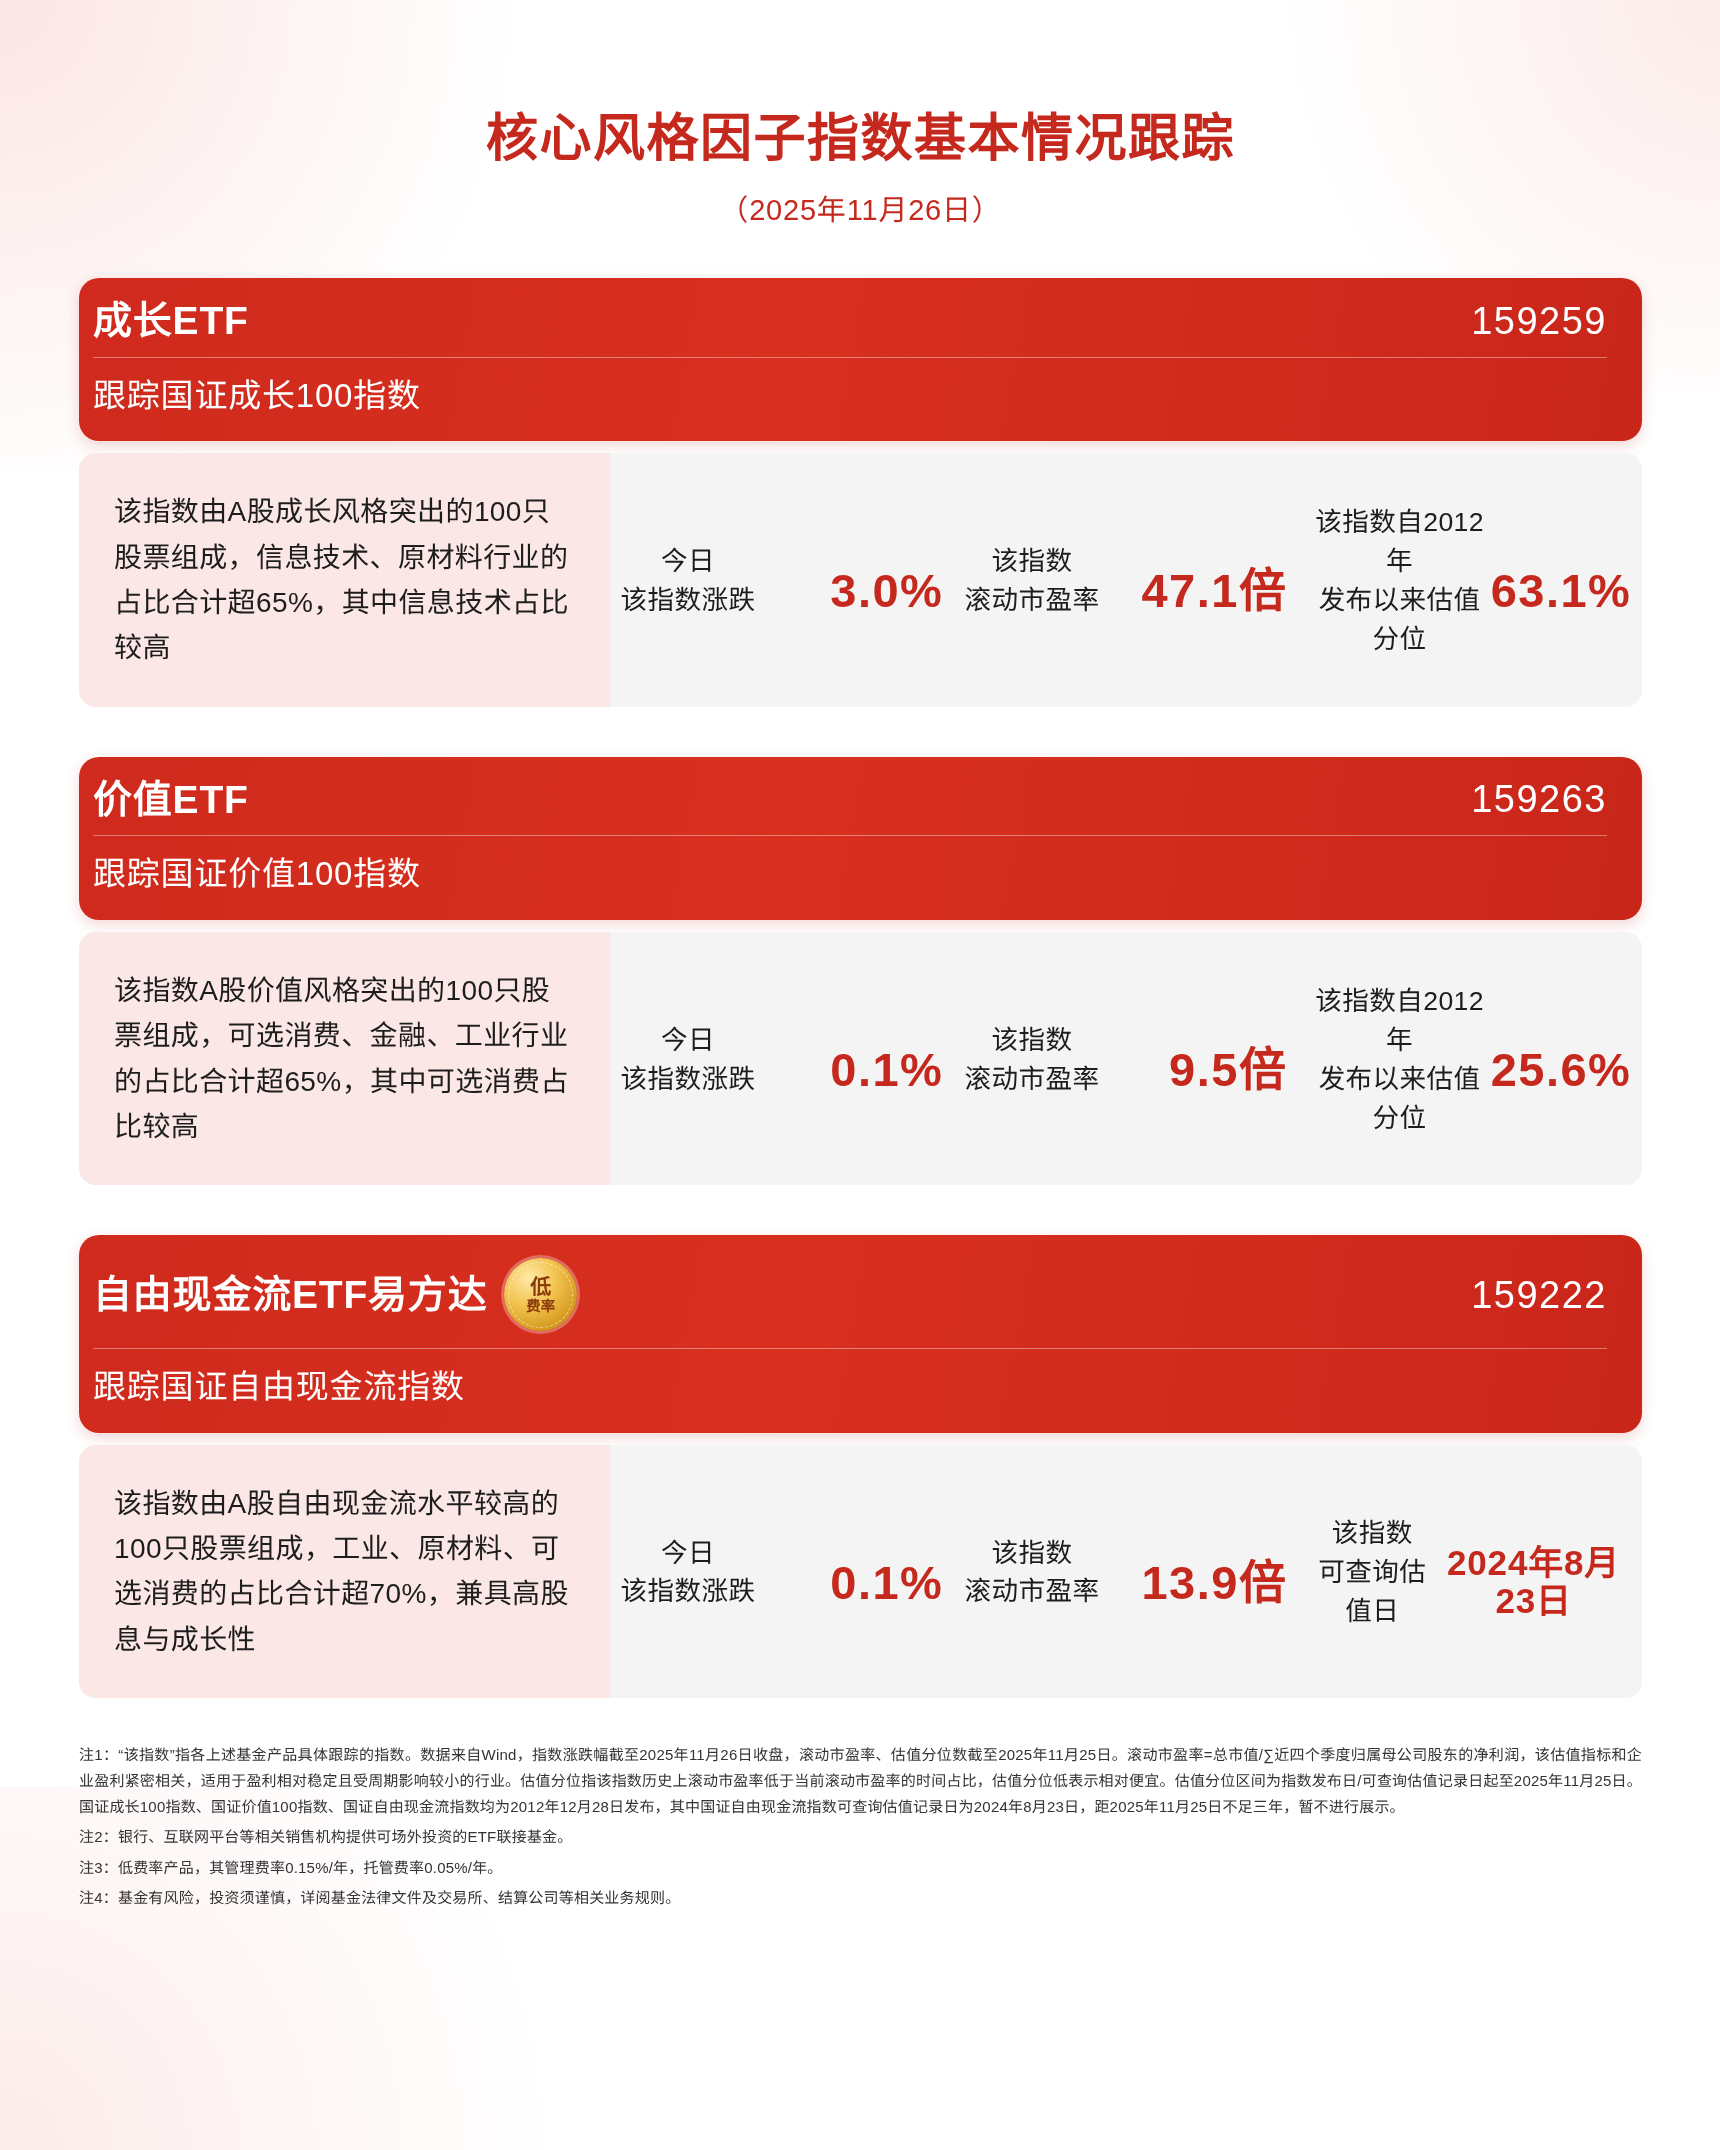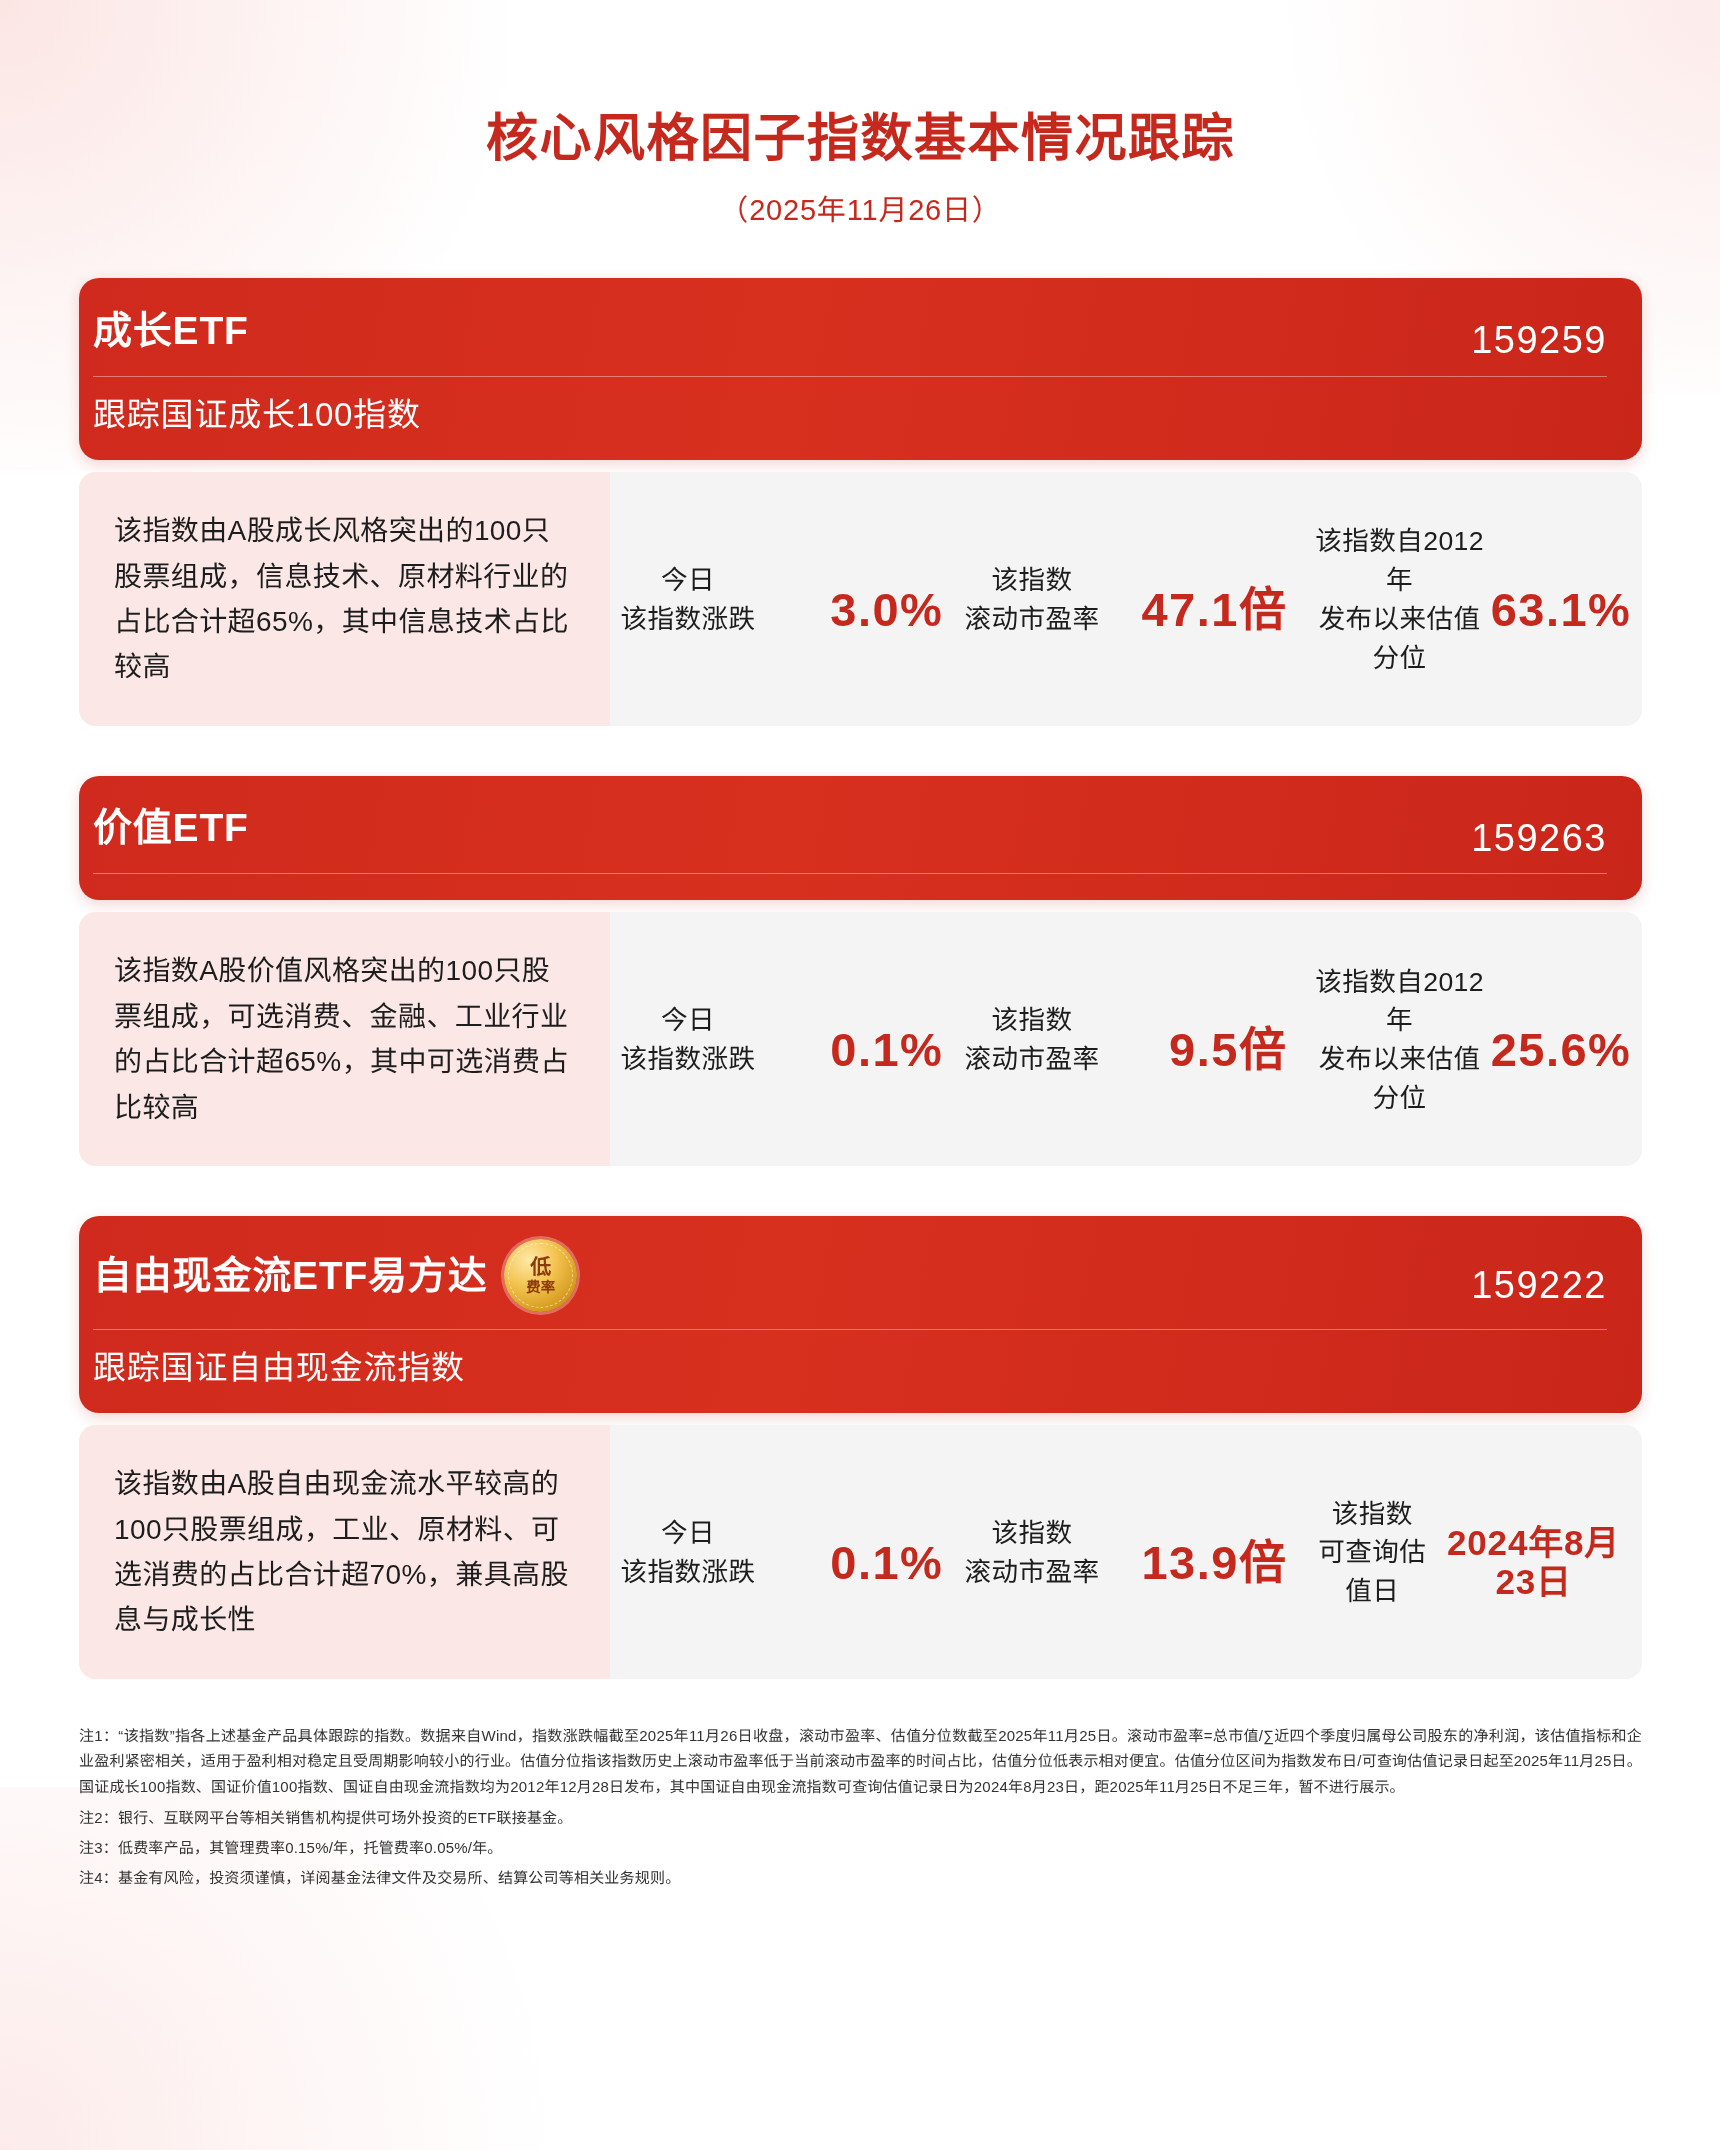--- a/index.html
+++ b/index.html
@@ -100,21 +100,20 @@
     font-size: 39px;
     font-weight: bold;
     letter-spacing: 0.8px;
     line-height: 1;
   }
   .card-code {
     font-size: 38px;
     font-weight: normal;
     letter-spacing: 1.5px;
     line-height: 1;
-    margin-top: 20px;
   }
   .card-sub {
     padding-top: 18px;
     font-size: 33px;
     letter-spacing: 0.8px;
     line-height: 1.2;
   }
 
   
   .seal {
@@ -273,20 +272,21 @@
   </div>
 
   <div class="card">
     <div class="card-head">
       <div class="card-head-top">
         <div class="card-title-wrap">
           <span class="card-title">价值ETF</span>
         </div>
         <span class="card-code">159263</span>
       </div>
+      <div class="card-sub">跟踪国证价值100指数</div>
     </div>
     <div class="card-body">
       <div class="desc">
         <p>该指数A股价值风格突出的100只股票组成，可选消费、金融、工业行业的占比合计超65%，其中可选消费占比较高</p>
       </div>
       <div class="metrics">
         <div class="metric">
           <div class="metric-label">
             <div>今日</div>
             <div>该指数涨跌</div>

